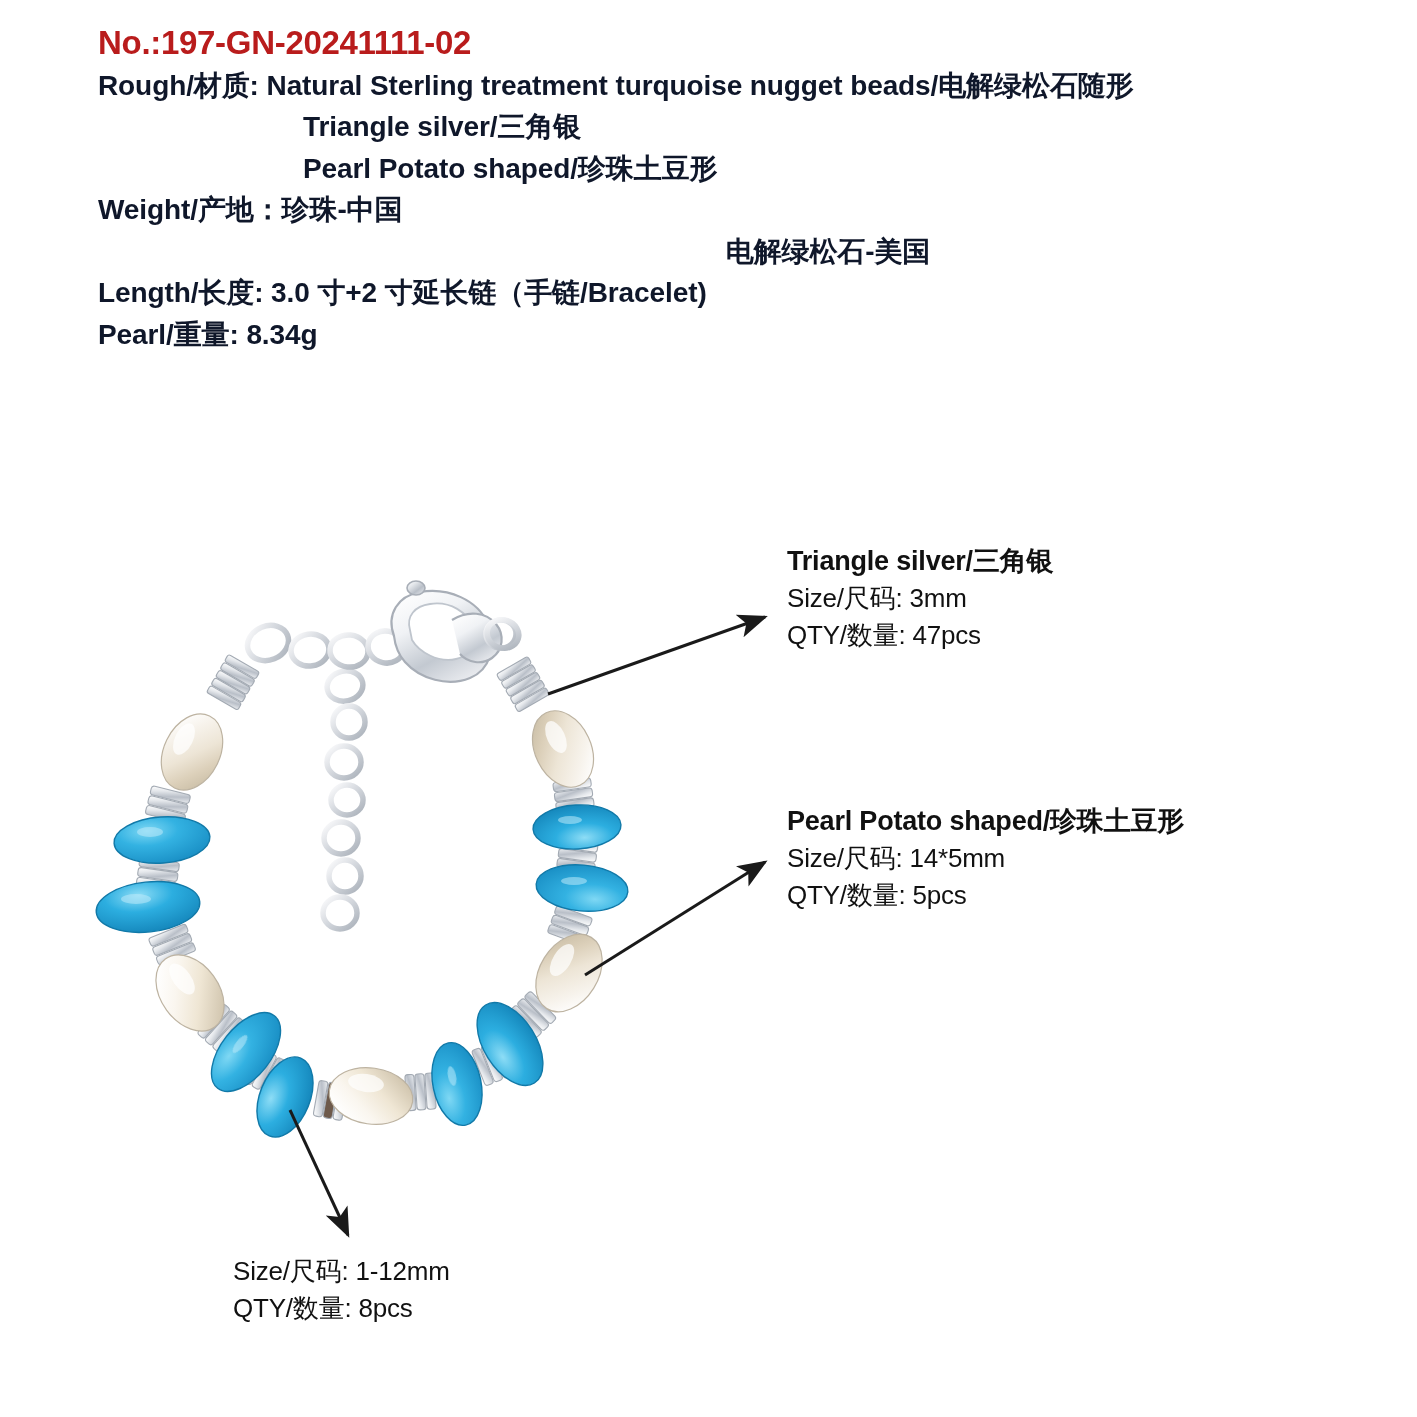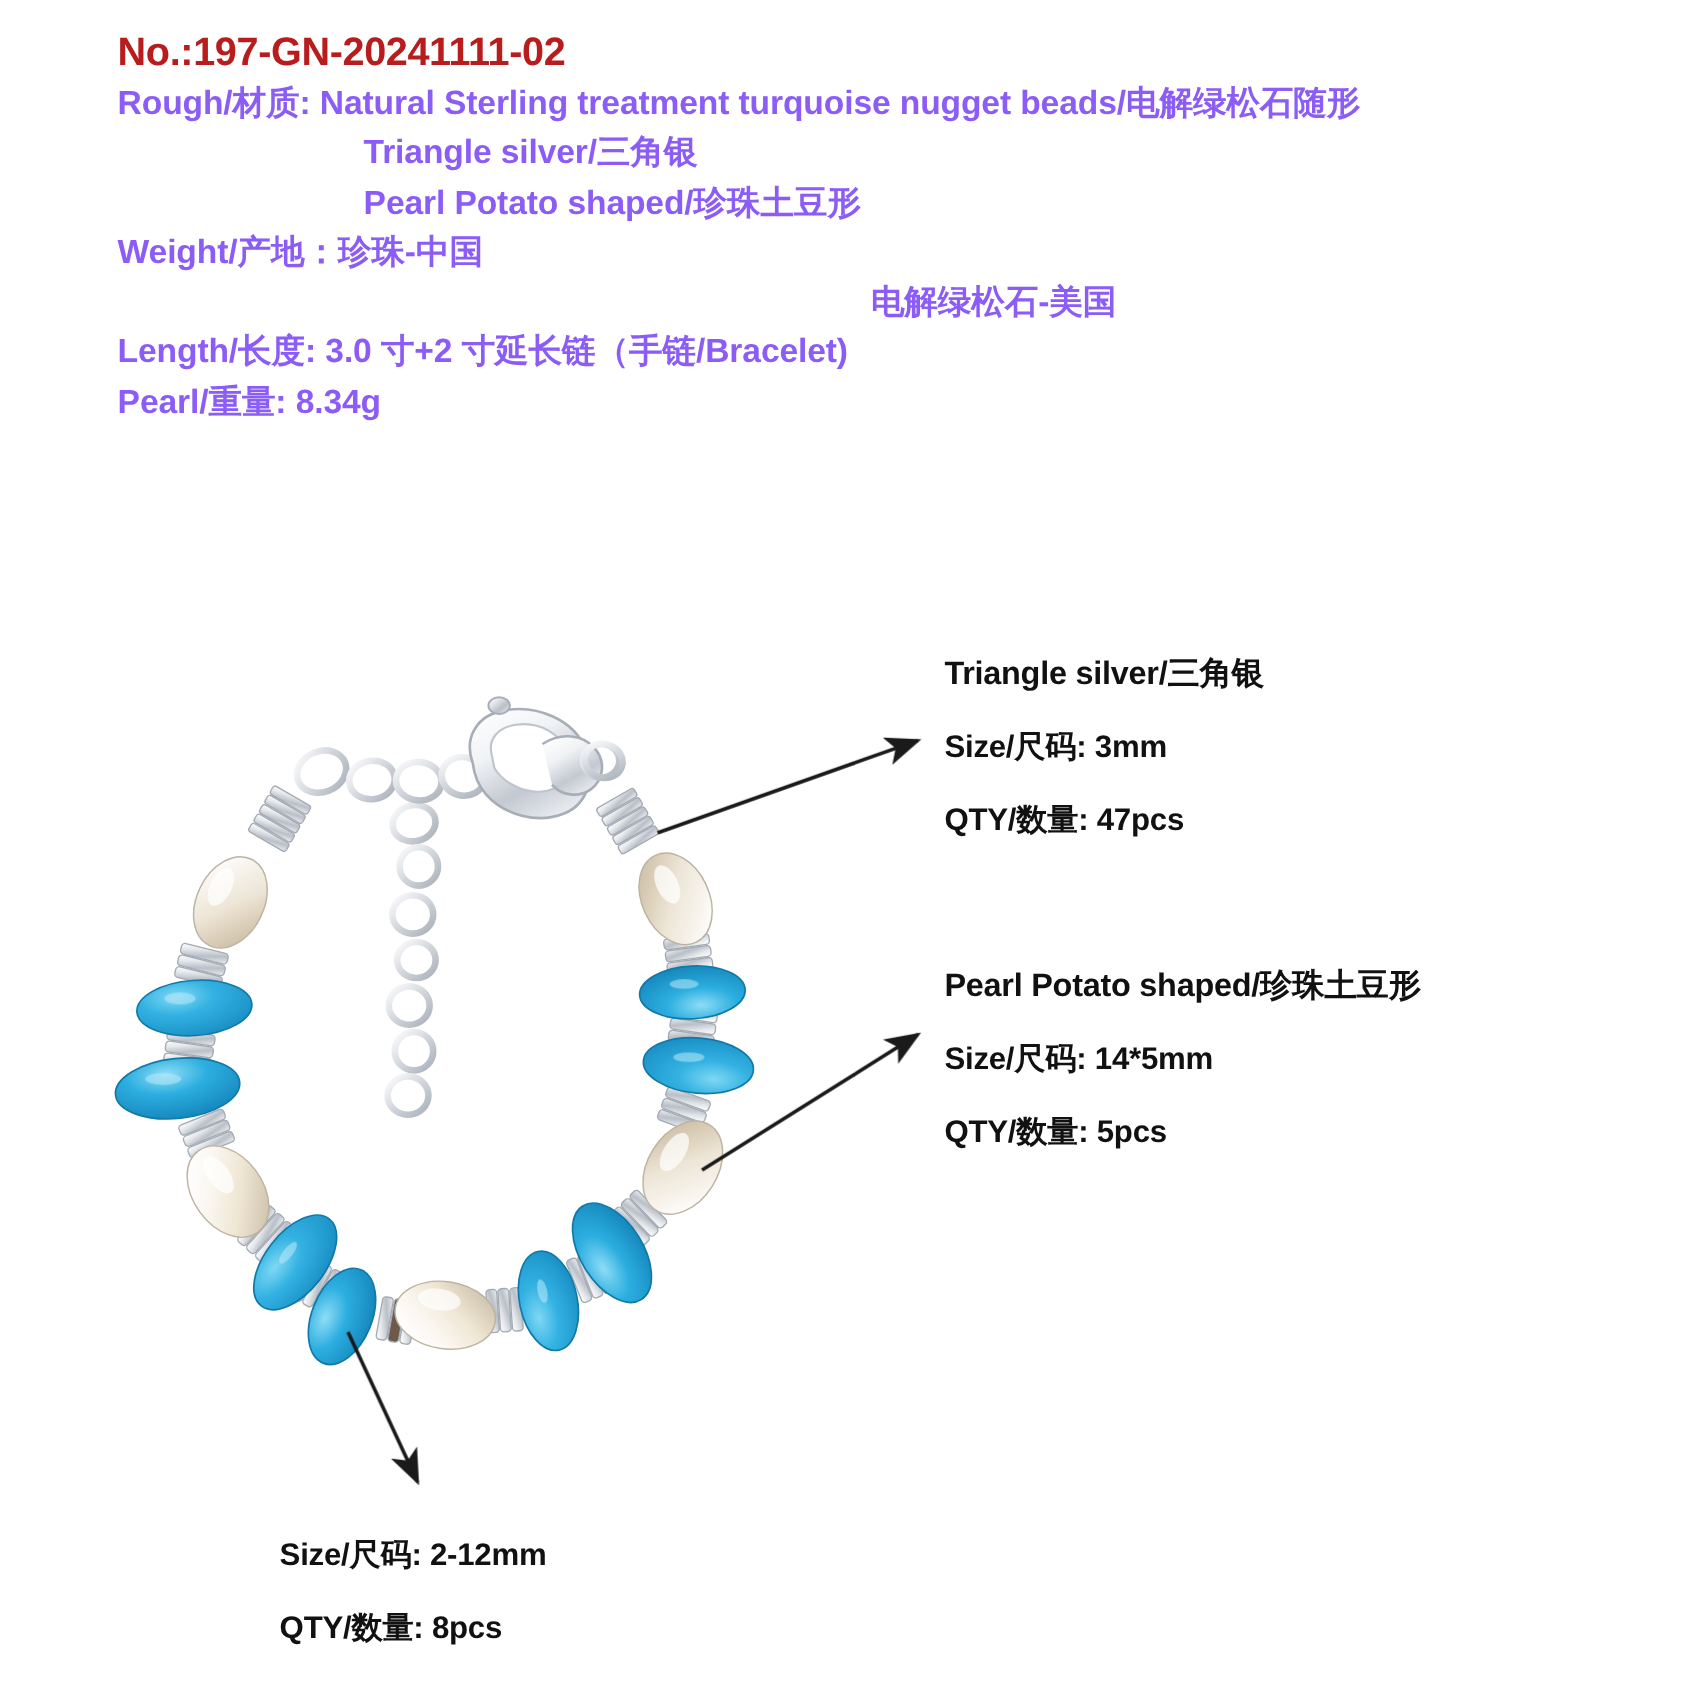--- a/index.html
+++ b/index.html
@@ -31,21 +31,21 @@
     letter-spacing: -0.3px;
     line-height: 1.30;
     white-space: nowrap;
     color: #b91c1c;
   }
   .spec-line {
     font-size: 28px;
     font-weight: 700;
     line-height: 1.48;
     white-space: nowrap;
-    color: #8b5cf6;
+    color: #0f172a;
     letter-spacing: -0.1px;
   }
   .spec-line.indent-a { padding-left: 205px; }
   .spec-line.indent-b { padding-left: 200px; text-align: center; }
 
   
   .diagram {
     position: absolute;
     left: 0;
     top: 0;
@@ -62,25 +62,24 @@
   }
   .callout .co-head {
     font-size: 27px;
     font-weight: 700;
     line-height: 1.38;
     color: #111;
     letter-spacing: -0.2px;
   }
   .callout .co-row {
     font-size: 26px;
-    font-weight: 700;
+    font-weight: 400;
     line-height: 1.42;
     color: #111;
     letter-spacing: -0.2px;
-    margin-top: 24px;
   }
   #callout-silver   { left: 787px; top: 543px; }
   #callout-pearl    { left: 787px; top: 803px; }
   #callout-turq     { left: 233px; top: 1253px; }
   #callout-turq .co-head { font-size: 28px; }
 </style>
 </head>
 <body>
 
 <div class="spec-block">
@@ -323,15 +322,15 @@
   <div class="co-row">QTY/数量: 47pcs</div>
 </div>
 
 <div class="callout" id="callout-pearl">
   <div class="co-head">Pearl Potato shaped/珍珠土豆形</div>
   <div class="co-row">Size/尺码: 14*5mm</div>
   <div class="co-row">QTY/数量: 5pcs</div>
 </div>
 
 <div class="callout" id="callout-turq">
-  <div class="co-row">Size/尺码: 2-12mm</div>
+  <div class="co-row">Size/尺码: 1-12mm</div>
   <div class="co-row">QTY/数量: 8pcs</div>
 </div>
 
 </body></html>

